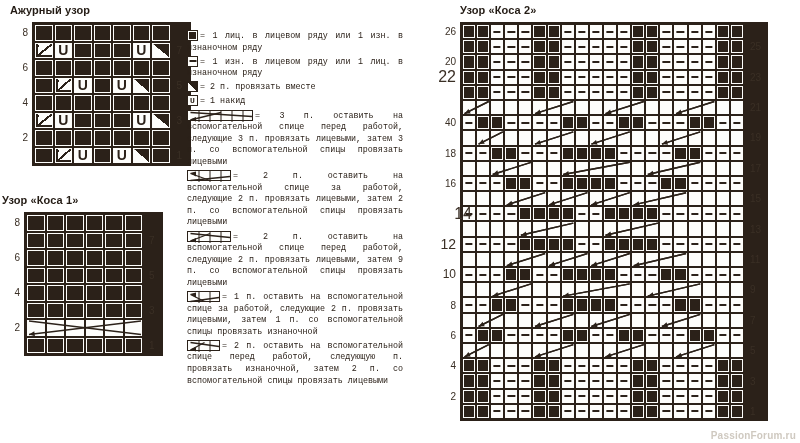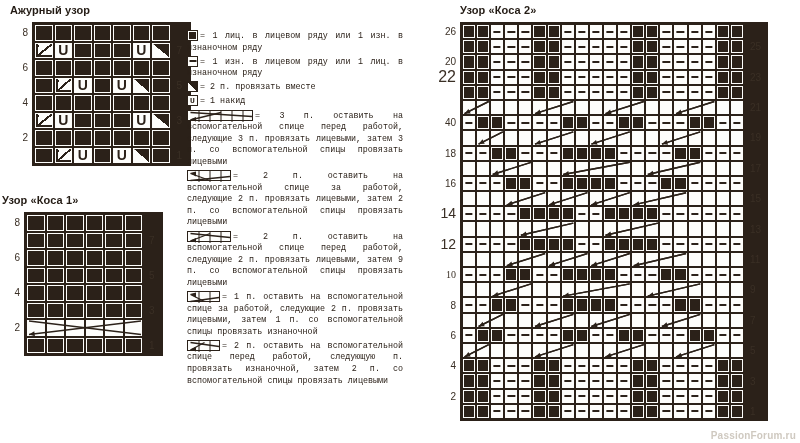--- a/index.html
+++ b/index.html
@@ -887,23 +887,23 @@
           <div class="cell purl"></div>
           <div class="cell fill"></div>
           <div class="cell fill"></div>
         </div>
         <div class="row-num" style="top: 2px; font-size: 10px; line-height: 15.2px; left: 0px; width: 28px;">26</div>
         <div class="row-num" style="top: 32.4px; font-size: 10px; line-height: 15.2px; left: 0px; width: 28px;">20</div>
         <div class="row-num" style="top: 47px; font-size: 16px; line-height: 15.2px; left: 0px; width: 28px;">22</div>
         <div class="row-num" style="top: 93.2px; font-size: 10px; line-height: 15.2px; left: 0px; width: 28px;">40</div>
         <div class="row-num" style="top: 123.6px; font-size: 10px; line-height: 15.2px; left: 0px; width: 28px;">18</div>
         <div class="row-num" style="top: 154px; font-size: 10px; line-height: 15.2px; left: 0px; width: 28px;">16</div>
-        <div class="row-num" style="top: 184.4px; font-size: 14px; line-height: 15.2px; left: 0px; width: 28px;">14</div>
+        <div class="row-num" style="top: 184.4px; font-size: 16px; line-height: 15.2px; left: 16px; width: 28px;">14</div>
         <div class="row-num" style="top: 214.8px; font-size: 14px; line-height: 15.2px; left: 0px; width: 28px;">12</div>
-        <div class="row-num" style="top: 245.2px; font-size: 10px; line-height: 15.2px; left: 0px; width: 28px; font-family: Liberation Serif, serif;">10</div>
+        <div class="row-num" style="top: 245.2px; font-size: 12px; line-height: 15.2px; left: 0px; width: 28px;">10</div>
         <div class="row-num" style="top: 275.6px; font-size: 10px; line-height: 15.2px; left: 0px; width: 28px;">8</div>
         <div class="row-num" style="top: 306px; font-size: 10px; line-height: 15.2px; left: 0px; width: 28px;">6</div>
         <div class="row-num" style="top: 336.4px; font-size: 10px; line-height: 15.2px; left: 0px; width: 28px;">4</div>
         <div class="row-num" style="top: 366.8px; font-size: 10px; line-height: 15.2px; left: 0px; width: 28px;">2</div>
         <div class="row-num right" style="top: 17.2px; font-size: 10px; line-height: 15.2px; left: 322px;">25</div>
         <div class="row-num right" style="top: 47.6px; font-size: 10px; line-height: 15.2px; left: 322px;">23</div>
         <div class="row-num right" style="top: 78px; font-size: 10px; line-height: 15.2px; left: 322px;">21</div>
         <div class="row-num right" style="top: 108.4px; font-size: 10px; line-height: 15.2px; left: 322px;">19</div>
         <div class="row-num right" style="top: 138.8px; font-size: 10px; line-height: 15.2px; left: 322px;">17</div>
         <div class="row-num right" style="top: 169.2px; font-size: 10px; line-height: 15.2px; left: 322px;">15</div>

